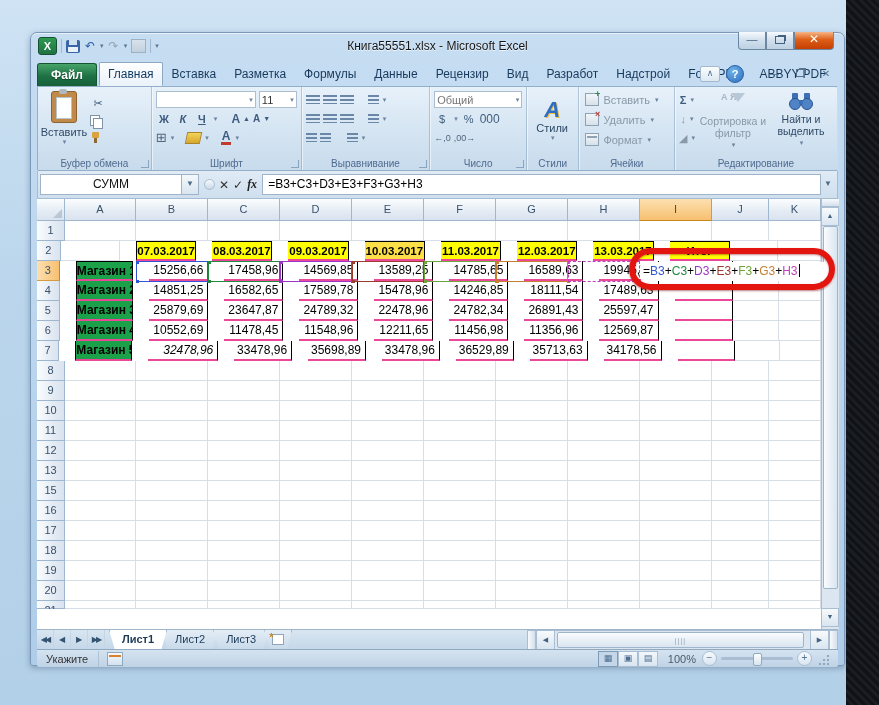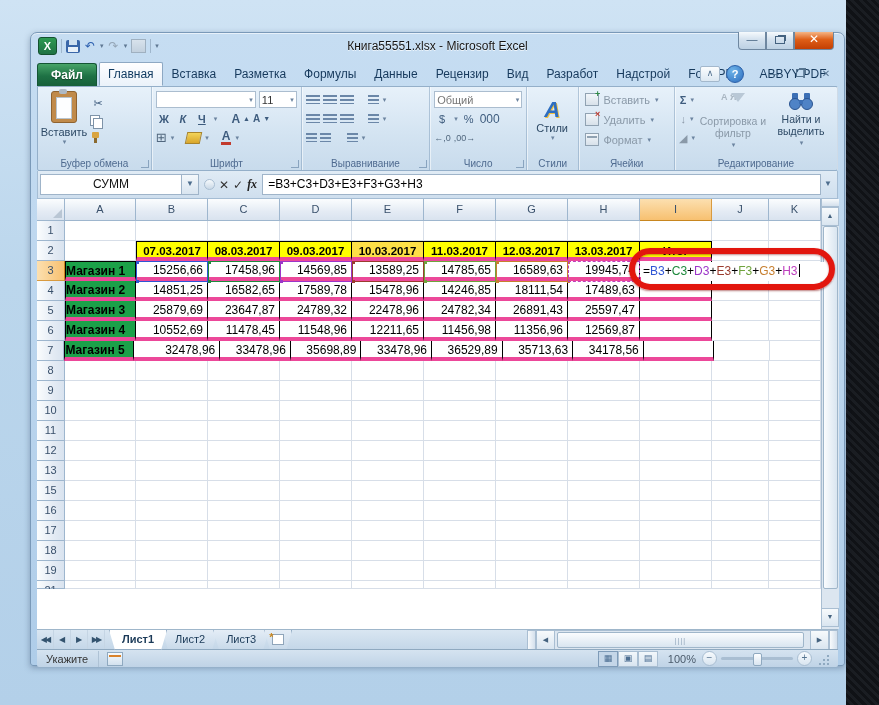--- a/index.html
+++ b/index.html
@@ -143,21 +143,21 @@
   .ch.sel{background:linear-gradient(#FCE0B0,#F7C070);border-color:#D89A3F;border-bottom-color:#C8861F;}
   .rh{width:28px;box-sizing:border-box;background:linear-gradient(90deg,#FBFDFE,#E4EBF4 60%,#D9E3EF);
       border-right:1px solid #9EB6CE;border-bottom:1px solid #9EB6CE;
       font-size:11px;color:#39506B;text-align:center;line-height:19px;}
   .rh.sel{background:linear-gradient(90deg,#FCE0B0,#F7C070);border-color:#D89A3F;border-right-color:#C8861F;}
   .cell{box-sizing:border-box;border-right:1px solid #D7DEE8;border-bottom:1px solid #D7DEE8;
       font-size:12px;line-height:18px;color:#000;overflow:hidden;white-space:nowrap;}
   .num{text-align:right;padding-right:4px;}
   .date,.total{font-weight:bold;text-align:center;font-size:11.5px;}
   .shop{font-weight:bold;color:#000;}
-  .tbl{border-right:1px solid #000;border-bottom:4px solid #ec4899;}
+  .tbl{border-right:1px solid #000;border-bottom:2px solid #ec4899;margin-left:16px;}
   .tbl-l{border-left:1px solid #000;}
   .tbl-t{border-top:1px solid #000;}
   .ref{position:absolute;box-sizing:border-box;border:1px solid;z-index:3;pointer-events:none;}
   .ref.dashed{border-style:dashed;}
   .hdl{position:absolute;width:3px;height:3px;}
   .i3-overlay{position:absolute;background:#fff;z-index:4;font-size:12px;line-height:19px;padding-left:2px;white-space:nowrap;}
   .caret{display:inline-block;width:1px;height:13px;background:#000;vertical-align:-2px;margin-left:1px;}
   .oval{position:absolute;z-index:6;box-sizing:border-box;border:6px solid #E2160E;border-radius:24px;
       box-shadow:0 1px 2px rgba(120,0,0,.5),inset 0 1px 2px rgba(120,0,0,.45);}
   
@@ -543,21 +543,21 @@
           <div class="cell num tbl" style="width: 72px;">11456,98</div>
           <div class="cell num tbl" style="width: 72px;">11356,96</div>
           <div class="cell num tbl" style="width: 72px;">12569,87</div>
           <div class="cell tbl" style="width: 72px;"></div>
           <div class="cell" style="width: 57px;"></div>
           <div class="cell" style="width: 52px;"></div>
         </div>
         <div class="grow">
           <div class="rh">7</div>
           <div class="cell shop tbl tbl-l" style="width: 71px; background: rgb(27, 161, 73);">Магазин 5</div>
-          <div class="cell num tbl" style="width: 88px;">32478,96</div>
+          <div class="cell num tbl" style="width: 88px; font-style: italic;">32478,96</div>
           <div class="cell num tbl" style="width: 72px;">33478,96</div>
           <div class="cell num tbl" style="width: 72px;">35698,89</div>
           <div class="cell num tbl" style="width: 72px;">33478,96</div>
           <div class="cell num tbl" style="width: 72px;">36529,89</div>
           <div class="cell num tbl" style="width: 72px;">35713,63</div>
           <div class="cell num tbl" style="width: 72px;">34178,56</div>
           <div class="cell tbl" style="width: 72px;"></div>
           <div class="cell" style="width: 57px;"></div>
           <div class="cell" style="width: 52px;"></div>
         </div>
@@ -696,20 +696,34 @@
           <div class="cell" style="width: 72px;"></div>
           <div class="cell" style="width: 72px;"></div>
           <div class="cell" style="width: 72px;"></div>
           <div class="cell" style="width: 72px;"></div>
           <div class="cell" style="width: 72px;"></div>
           <div class="cell" style="width: 57px;"></div>
           <div class="cell" style="width: 52px;"></div>
         </div>
         <div class="grow">
           <div class="rh">19</div>
+          <div class="cell" style="width: 71px;"></div>
+          <div class="cell" style="width: 72px;"></div>
+          <div class="cell" style="width: 72px;"></div>
+          <div class="cell" style="width: 72px;"></div>
+          <div class="cell" style="width: 72px;"></div>
+          <div class="cell" style="width: 72px;"></div>
+          <div class="cell" style="width: 72px;"></div>
+          <div class="cell" style="width: 72px;"></div>
+          <div class="cell" style="width: 72px;"></div>
+          <div class="cell" style="width: 57px;"></div>
+          <div class="cell" style="width: 52px;"></div>
+        </div>
+        <div class="grow">
+          <div class="rh">20</div>
           <div class="cell" style="width: 71px;"></div>
           <div class="cell" style="width: 72px;"></div>
           <div class="cell" style="width: 72px;"></div>
           <div class="cell" style="width: 72px;"></div>
           <div class="cell" style="width: 72px;"></div>
           <div class="cell" style="width: 72px;"></div>
           <div class="cell" style="width: 72px;"></div>
           <div class="cell" style="width: 72px;"></div>
           <div class="cell" style="width: 72px;"></div>
           <div class="cell" style="width: 57px;"></div>

